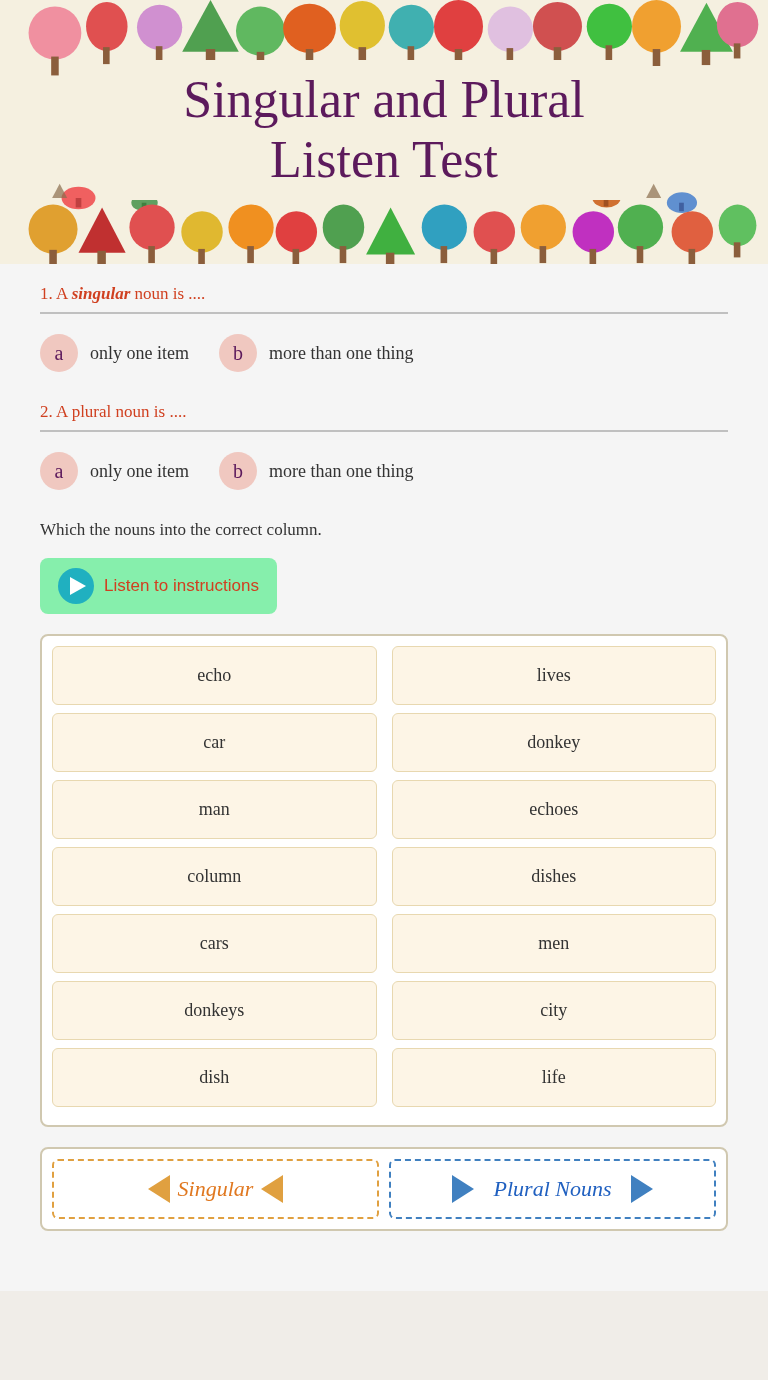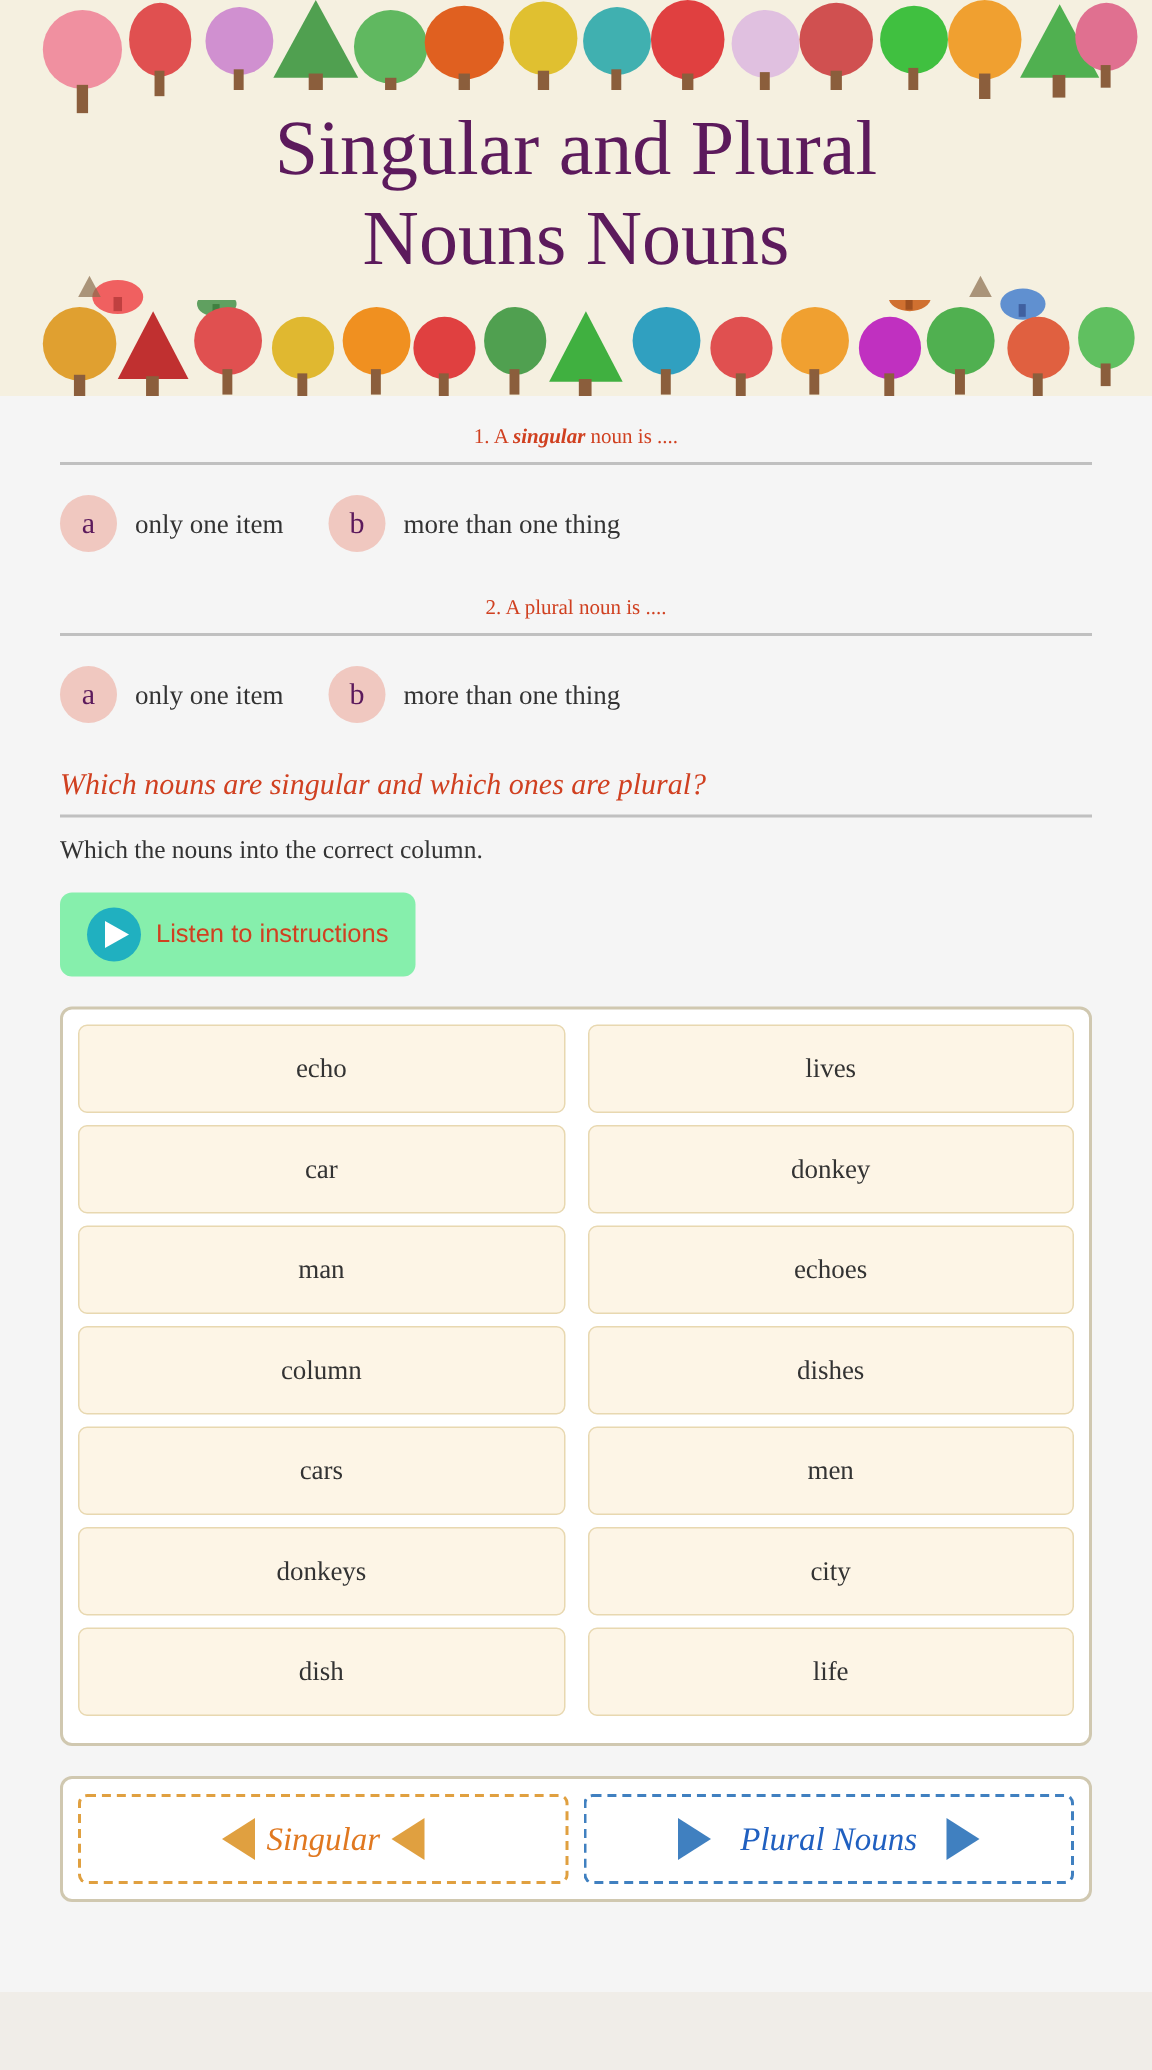--- a/index.html
+++ b/index.html
@@ -45,26 +45,25 @@
       background: #f5f5f5;
       padding: 20px 40px 30px 40px;
     }
 
     
     .question {
       margin-bottom: 30px;
     }
 
     .question-text {
-      font-size: 14px;
+      font-size: 17px;
       color: #d04020;
       padding-bottom: 8px;
       border-bottom: 2px solid #c0c0c0;
       margin-bottom: 20px;
-      text-align: center;
     }
 
     .question-text strong {
       color: #d04020;
       font-style: italic;
       font-weight: bold;
     }
 
     .options {
       display: flex;
@@ -390,21 +389,21 @@
       <polygon points="40,195 48,210 32,210" transform="translate(360,0)"></polygon>
       <polygon points="40,195 48,210 32,210" transform="translate(450,0)"></polygon>
       <polygon points="40,195 48,210 32,210" transform="translate(540,0)"></polygon>
       <polygon points="40,195 48,210 32,210" transform="translate(630,0)"></polygon>
     </g>
   </svg>
 
   <div class="header-title-box">
     <div class="header-title">
       <span>Singular and Plural</span><br>
-      <span>Nouns Nouns</span>
+      <span>Listen Test</span>
     </div>
   </div>
 </div>
 
 <div class="content">
 
   <div class="question">
     <div class="question-text">
       1. A <strong>singular</strong> noun is ....
     </div>
@@ -430,21 +429,20 @@
         <span class="option-text">only one item</span>
       </div>
       <div class="option">
         <div class="option-badge">b</div>
         <span class="option-text">more than one thing</span>
       </div>
     </div>
   </div>
 
   <div class="question">
-    <div class="section-heading">Which nouns are singular and which ones are plural?</div>
     <div class="sort-instruction">Which the nouns into the correct column.</div>
 
     <button class="listen-btn">
       <div class="play-icon">
         <div class="play-triangle"></div>
       </div>
       <span class="listen-text">Listen to instructions</span>
     </button>
 
     

